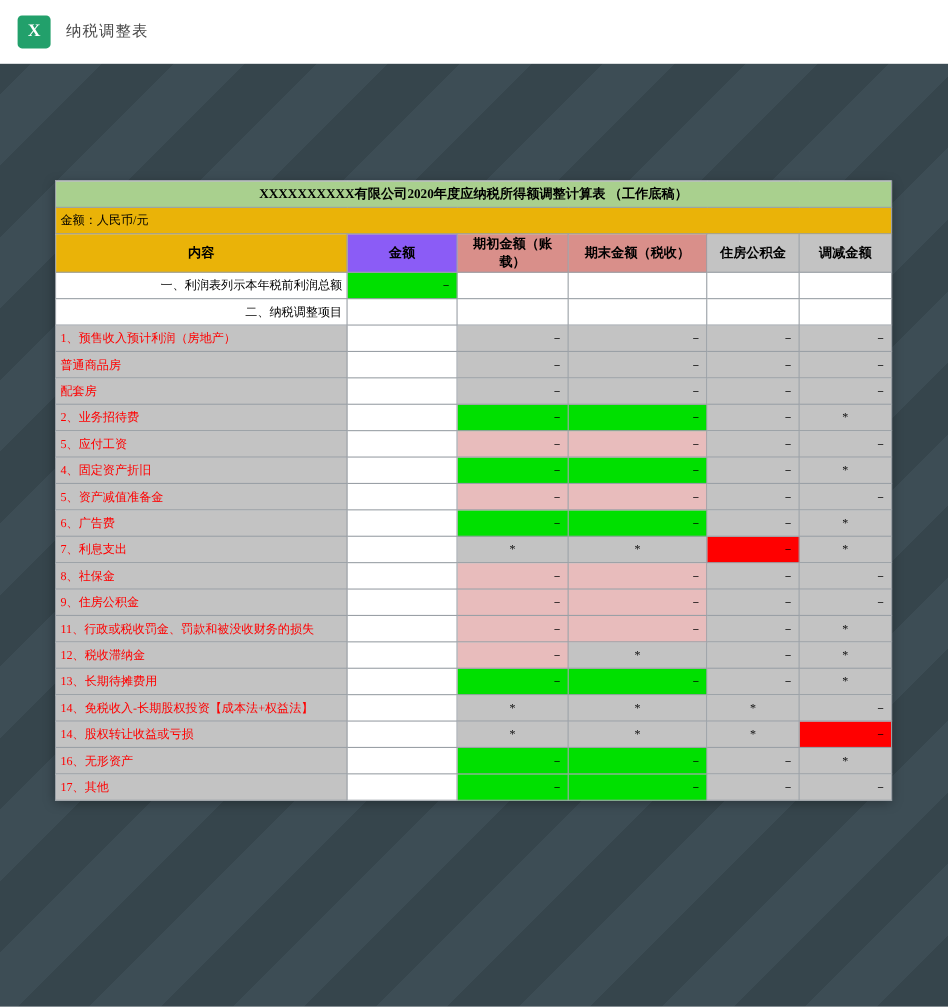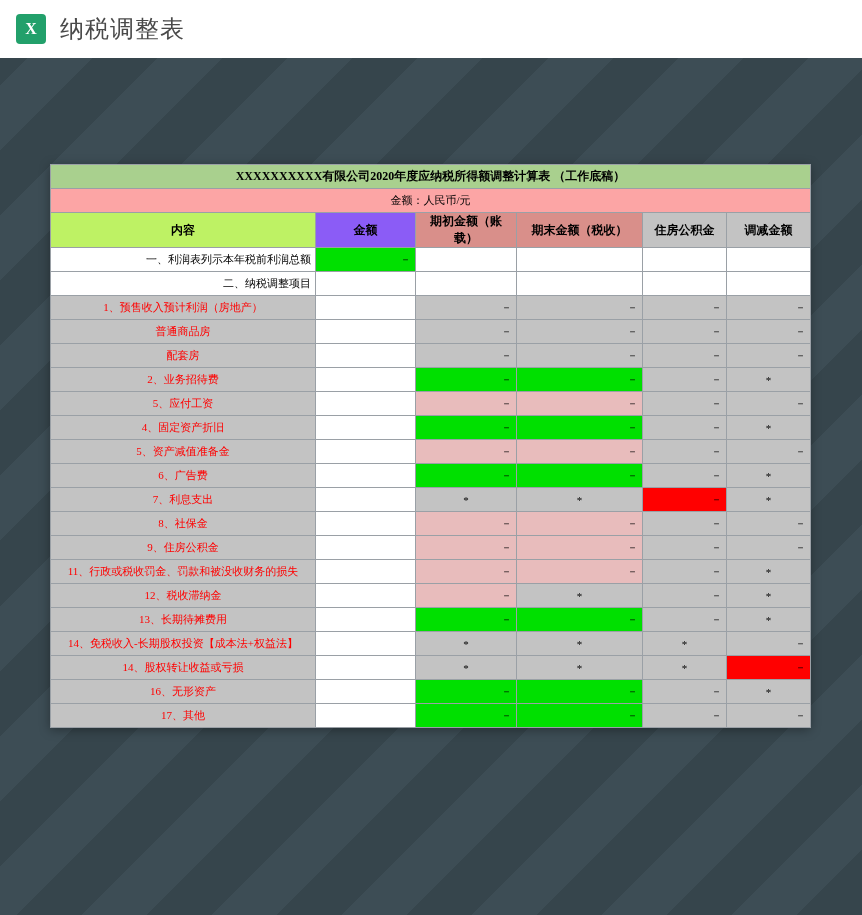--- a/index.html
+++ b/index.html
@@ -46,21 +46,21 @@
     color: #fff;
     display: flex;
     align-items: center;
     justify-content: center;
     font-size: 16px;
     font-weight: bold;
     font-family: "Liberation Serif", serif;
     margin-right: 14px;
   }
   .top-title {
-    font-size: 24px;
+    font-size: 14px;
     color: #4a4a4a;
     font-family: "Liberation Sans", sans-serif;
     letter-spacing: 1px;
   }
   .sheet-wrap {
     position: absolute;
     left: 50px;
     top: 164px;
     width: 760px;
     z-index: 2;
@@ -83,49 +83,49 @@
   }
   .title-row td {
     background: #a9d08e;
     text-align: center;
     font-weight: bold;
     font-size: 12px;
     height: 26px;
     font-family: "Liberation Serif", serif;
   }
   .unit-row td {
-    background: #fca5a5;
-    text-align: center;
+    background: #eab308;
+    text-align: left;
     height: 26px;
     font-size: 11px;
     font-family: "Liberation Serif", serif;
   }
   .hdr td {
     text-align: center;
     font-weight: bold;
     height: 46px;
     font-family: "Liberation Serif", serif;
     font-size: 12px;
   }
-  .hdr .h-green { background: #bef264; }
+  .hdr .h-green { background: #eab308; }
   .hdr .h-white { background: #8b5cf6; }
   .hdr .h-rose  { background: #d98f8a; }
   .hdr .h-gray  { background: #c3c3c3; }
 
   .c-label {
     text-align: center;
     font-family: "Liberation Serif", serif;
     font-size: 11px;
   }
   .lbl-left {
     text-align: right;
     padding-left: 6px;
   }
   .lbl-indent {
-    text-align: center;
+    text-align: left;
   }
   .red-text { color: #ff0000; }
   .black-text { color: #000000; }
 
   .bg-gray { background: #c3c3c3; }
   .bg-white { background: #ffffff; }
   .bg-green { background: #00e000; }
   .bg-pink { background: #e8bcbc; }
   .bg-yellow { background: #ffff00; }
   .bg-red { background: #ff0000; }

